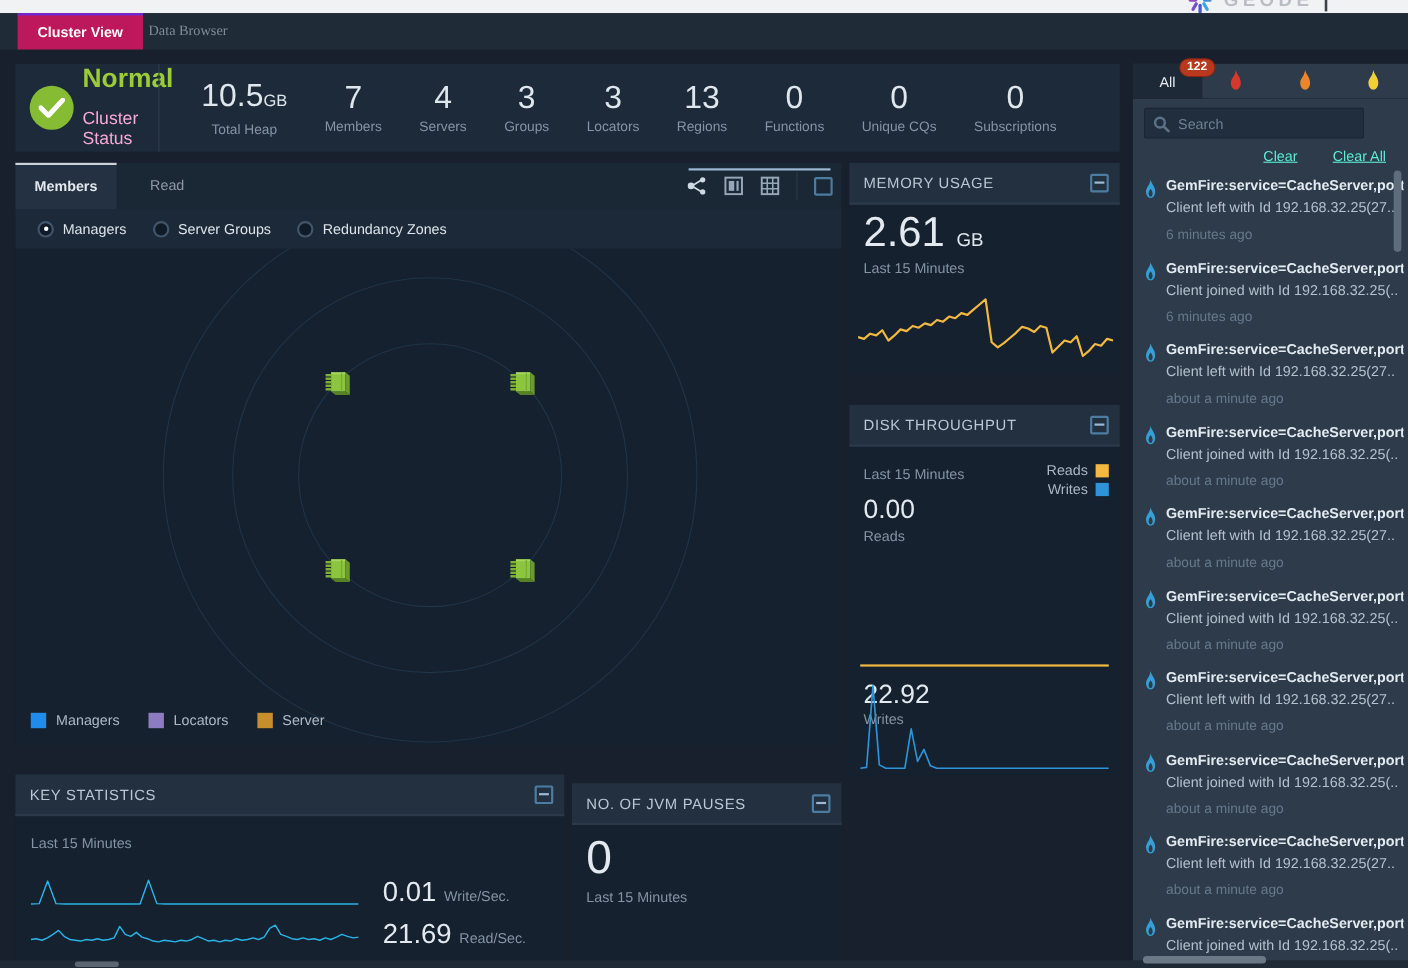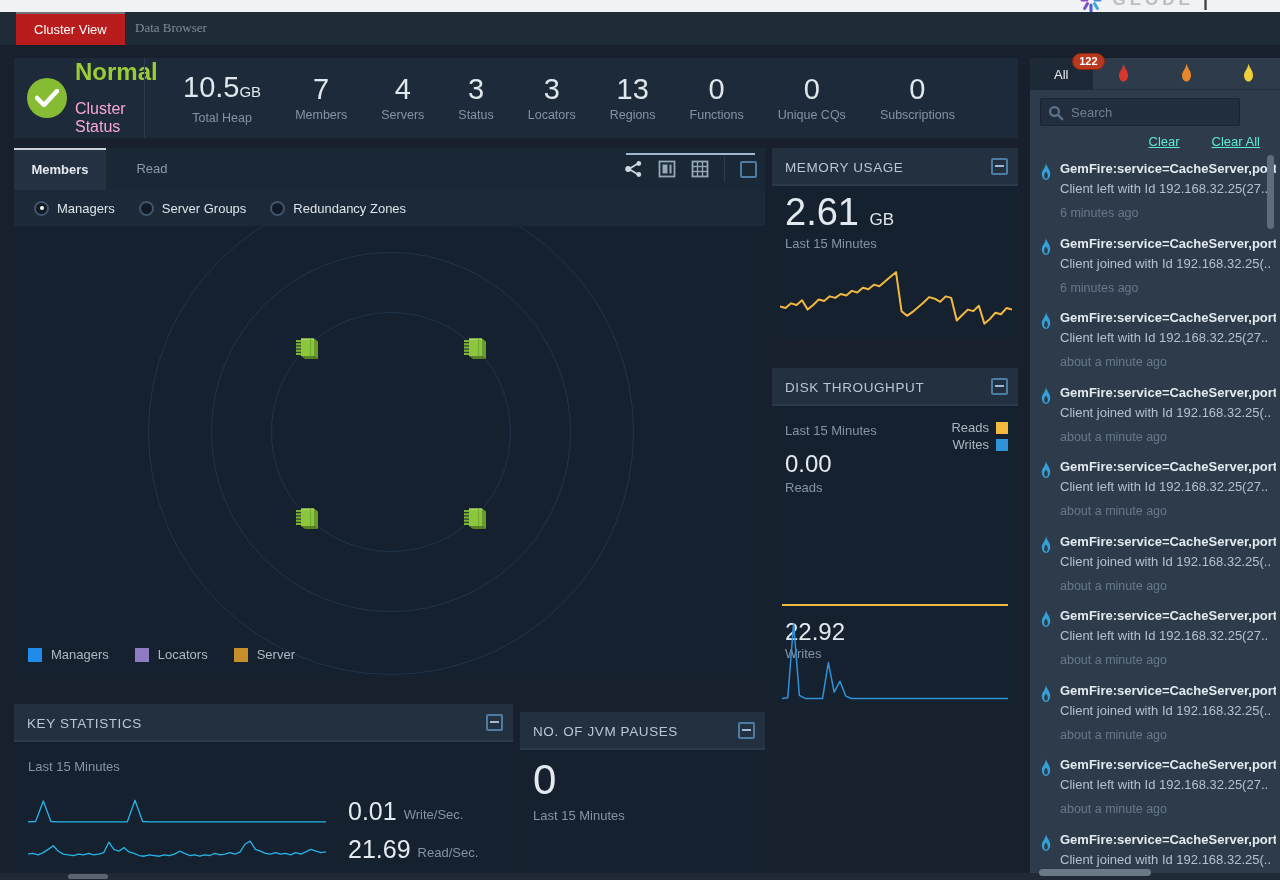--- a/index.html
+++ b/index.html
@@ -10,21 +10,21 @@
   
   .top-strip { position:absolute; left:0; top:0; width:1280px; height:12px; background:#f1f2f3; overflow:hidden; }
   .logo-clip { position:absolute; right:72px; top:0; height:12px; overflow:hidden; }
   .logo-inner { display:flex; align-items:center; gap:9px; margin-top:-13px; }
   .brand-word { font-size:17px; font-weight:bold; color:#b9bec5; letter-spacing:4px; }
   .brand-bar { font-size:18px; color:#3a414b; font-weight:bold; }
 
   
   .main-tabbar { position:absolute; left:0; top:12px; width:1280px; height:33px; background:#202b38; }
   .main-tab { position:absolute; top:0; height:33px; line-height:31px; padding:0 18px; font-size:13px; color:#7f8c9b; cursor:default; }
-  .main-tab.active { background:#b91c1c; color:#ffffff; font-weight:normal; border-top:2px solid #737373; }
+  .main-tab.active { background:#be185d; color:#ffffff; font-weight:bold; border-top:2px solid #6d28d9; }
   .main-tab.t0 { left:16px; }
   .main-tab.t1 { left:117px;font-family:Liberation Serif, serif; }
 
   
   .ribbon { position:absolute; left:14px; top:58px; width:1004px; height:80px; background:#1c2a3a; display:flex; align-items:center; }
   .cluster-status { display:flex; align-items:center; gap:8px; padding:0 0 0 13px; width:130px; }
   .check-circle { width:40px; height:40px; border-radius:50%; background:#85bc34; flex:none; position:relative; }
   .check-circle svg { position:absolute; left:8px; top:11px; }
   .cs-text .cs-value { color:#9bcb36; font-size:24px; font-weight:bold; line-height:24px; }
   .cs-text .cs-label { color:#f9a8d4; font-size:16px; margin-top:16px; }
@@ -188,21 +188,21 @@
           <div class="stat-label">Members</div>
         </div>
 
         <div class="stat">
           <div class="stat-value"><span>4</span></div>
           <div class="stat-label">Servers</div>
         </div>
 
         <div class="stat">
           <div class="stat-value"><span>3</span></div>
-          <div class="stat-label">Status</div>
+          <div class="stat-label">Groups</div>
         </div>
 
         <div class="stat">
           <div class="stat-value"><span>3</span></div>
           <div class="stat-label">Locators</div>
         </div>
 
         <div class="stat">
           <div class="stat-value"><span>13</span></div>
           <div class="stat-label">Regions</div>

